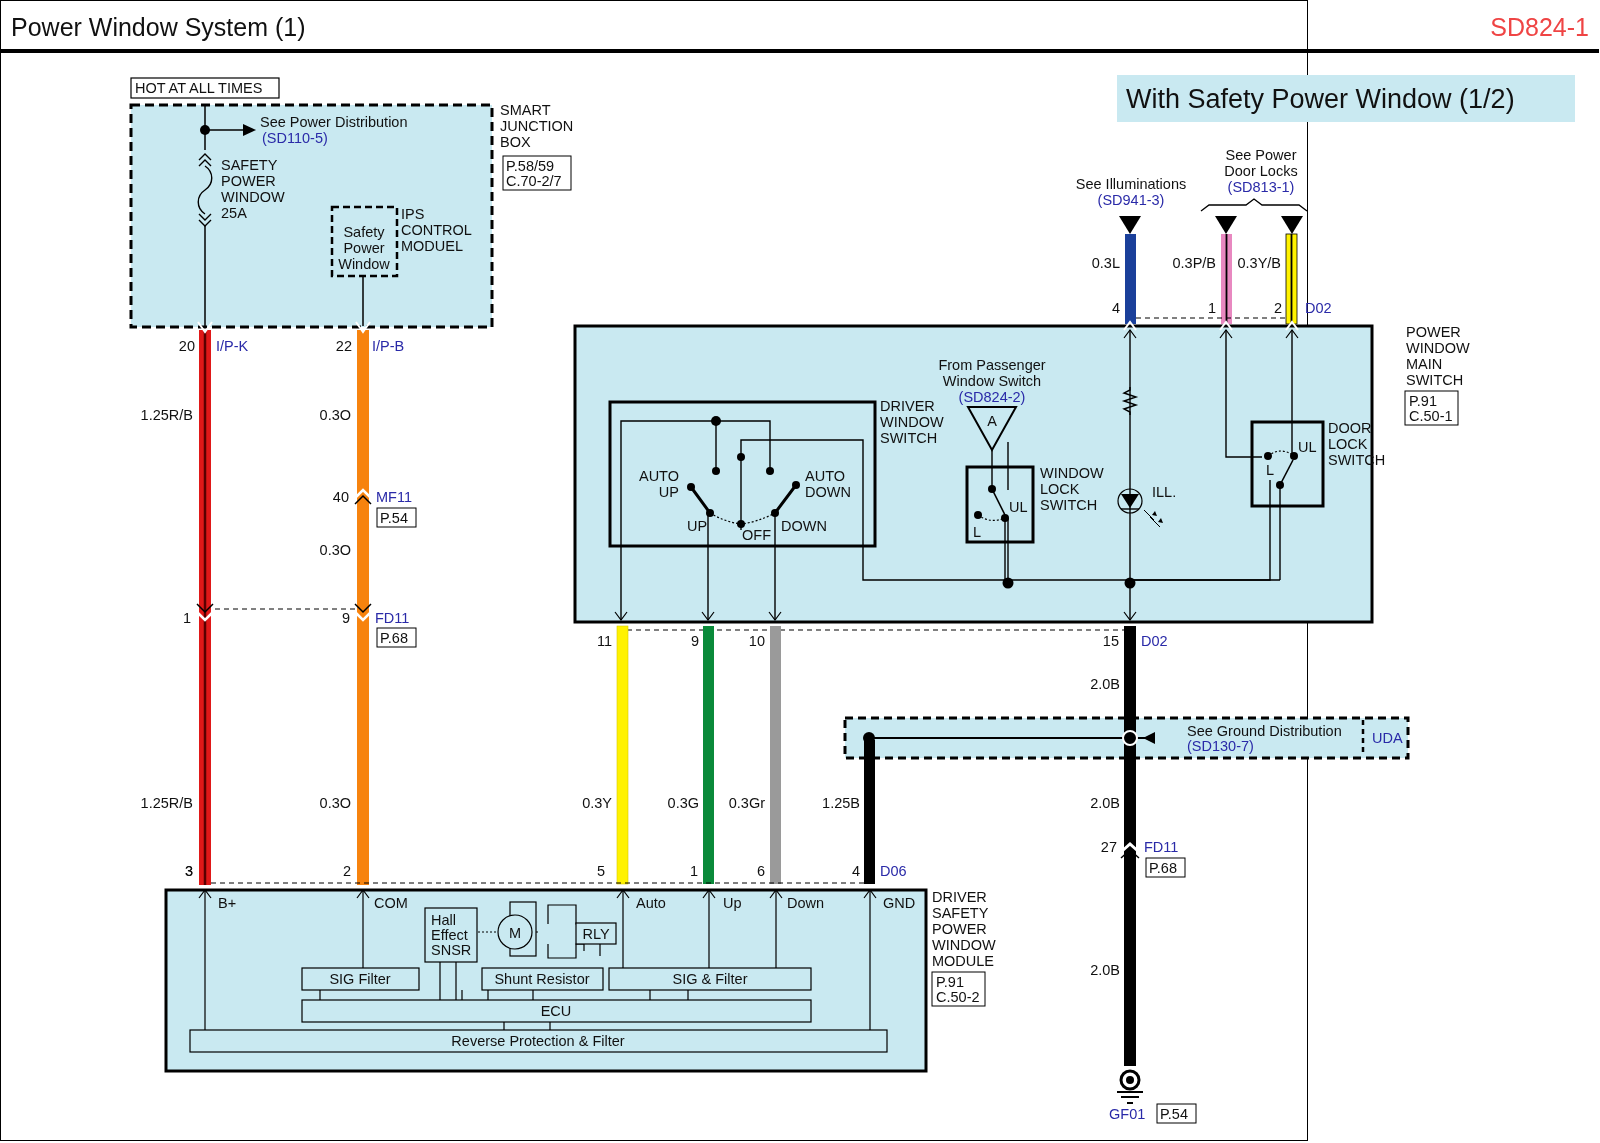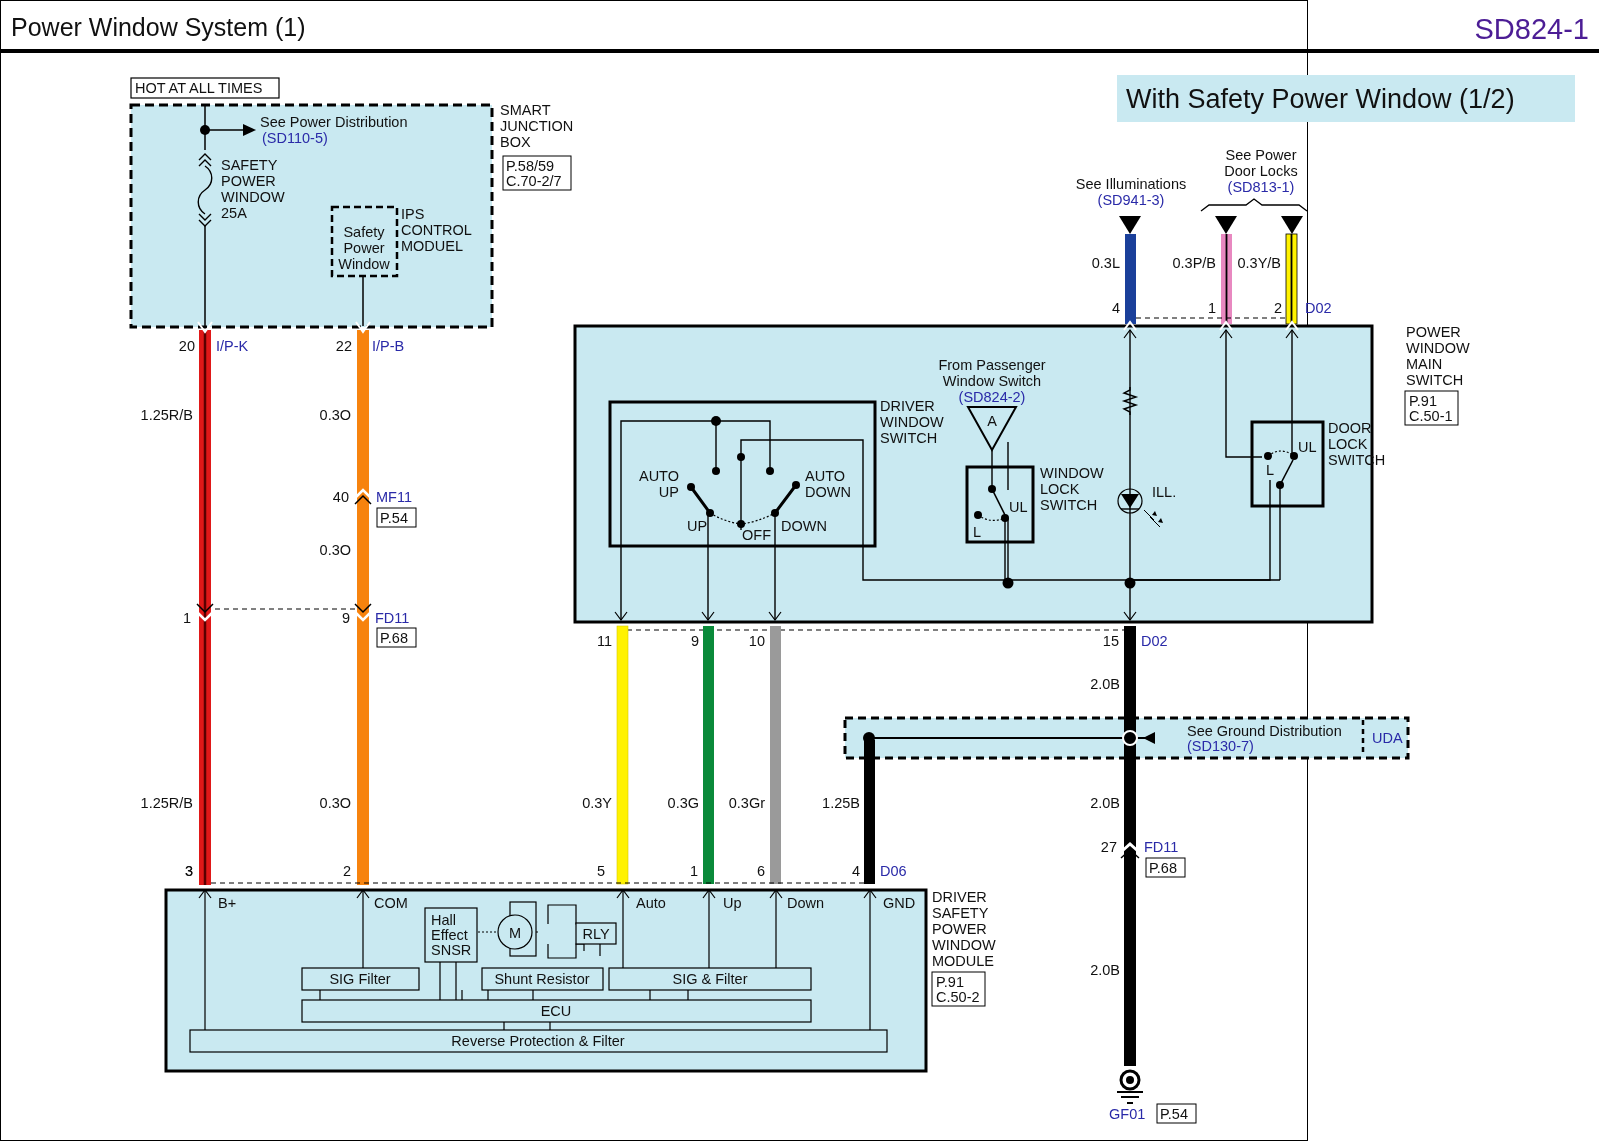--- a/index.html
+++ b/index.html
@@ -1,20 +1,20 @@
 <!DOCTYPE html>
 <html><head>
 <meta charset="utf-8">
 <style>
   html, body { margin: 0; padding: 0; background: #ffffff; }
   body { width: 1600px; height: 1143px; overflow: hidden; position: relative; font-family: "Liberation Sans", sans-serif; }
   #page { position: absolute; left: 0; top: 0; width: 1308px; height: 1141px; border: 1px solid #000; box-sizing: border-box; }
   #hdr { position: absolute; left: 0; top: 0; width: 1598px; height: 52px; border-bottom: 4px solid #000; box-sizing: border-box; }
   #hdr-title { position: absolute; left: 10px; top: 12px; font-size: 25px; color: #111; }
-  #hdr-code { position: absolute; right: 10px; top: 12px; font-size: 29px; color: #4c1d95; }
+  #hdr-code { position: absolute; right: 10px; top: 12px; font-size: 25px; color: #ef4444; }
   svg { position: absolute; left: 0; top: 0; }
   svg text { font-family: "Liberation Sans", sans-serif; fill: #111; }
   .t { font-size: 14.5px; }
   .blue { fill: #2a2aa8; }
   .banner { font-size: 27px; }
 </style>
 </head>
 <body>
 
 <div id="page">

